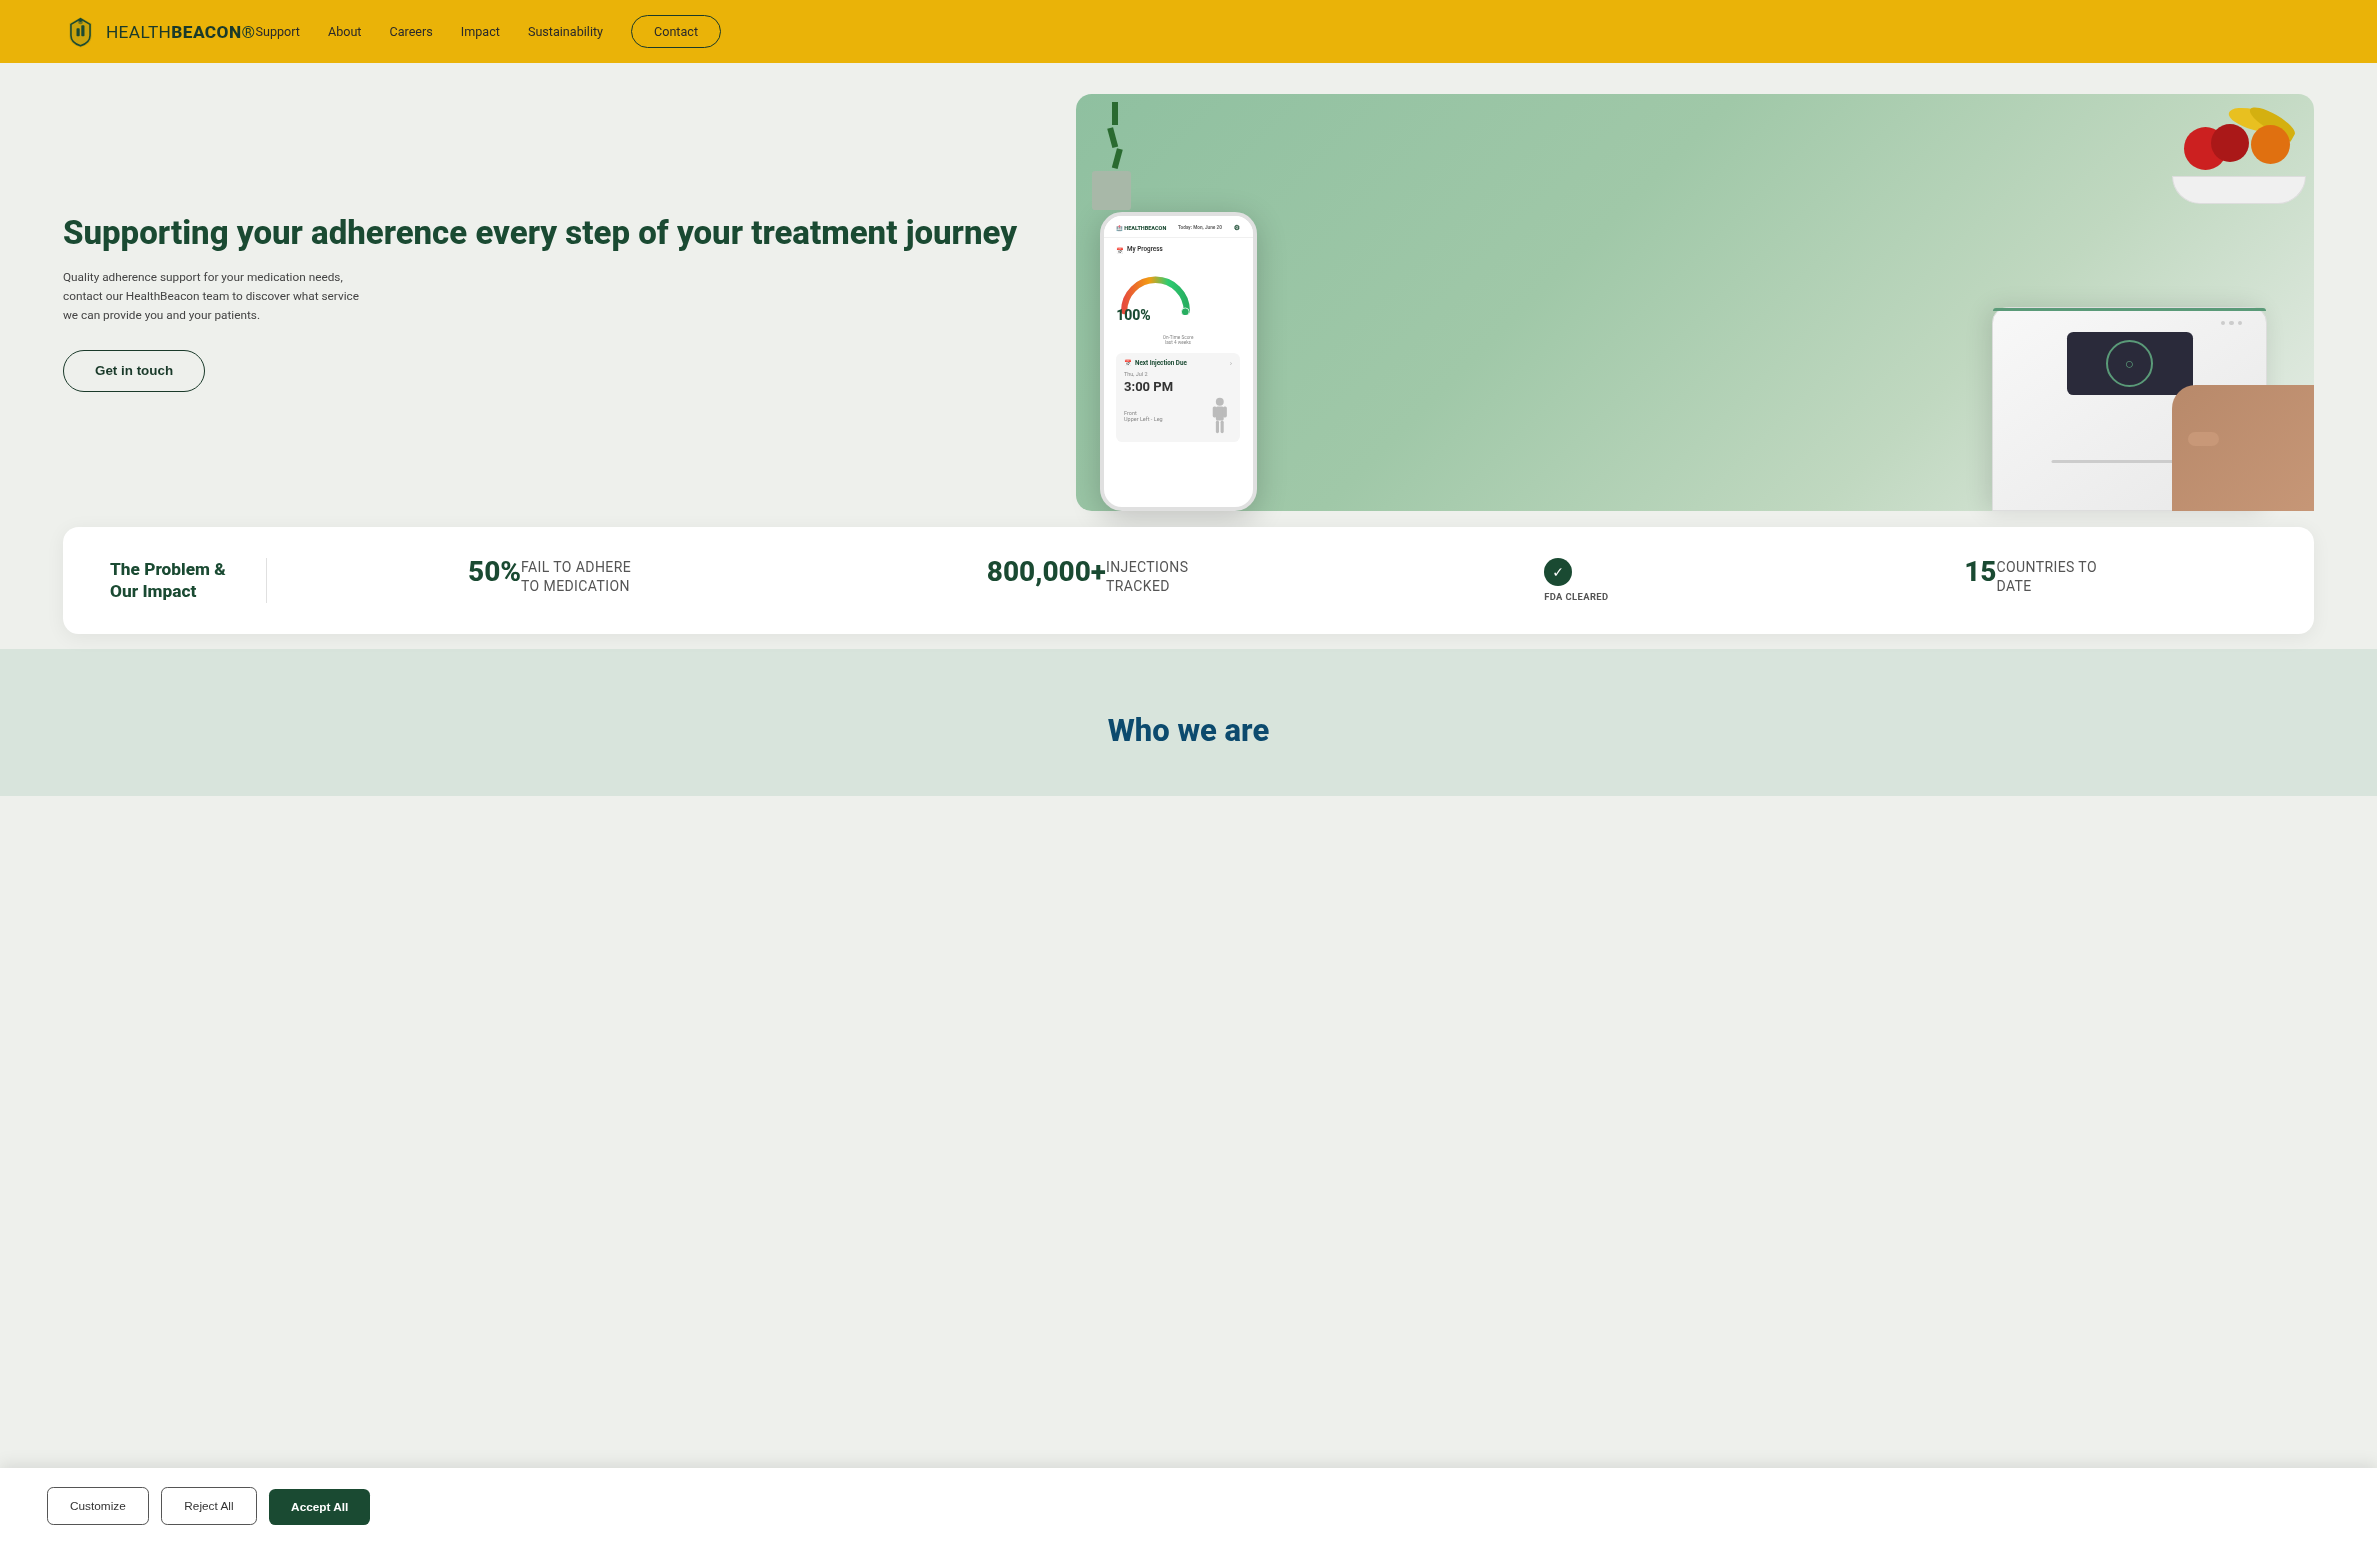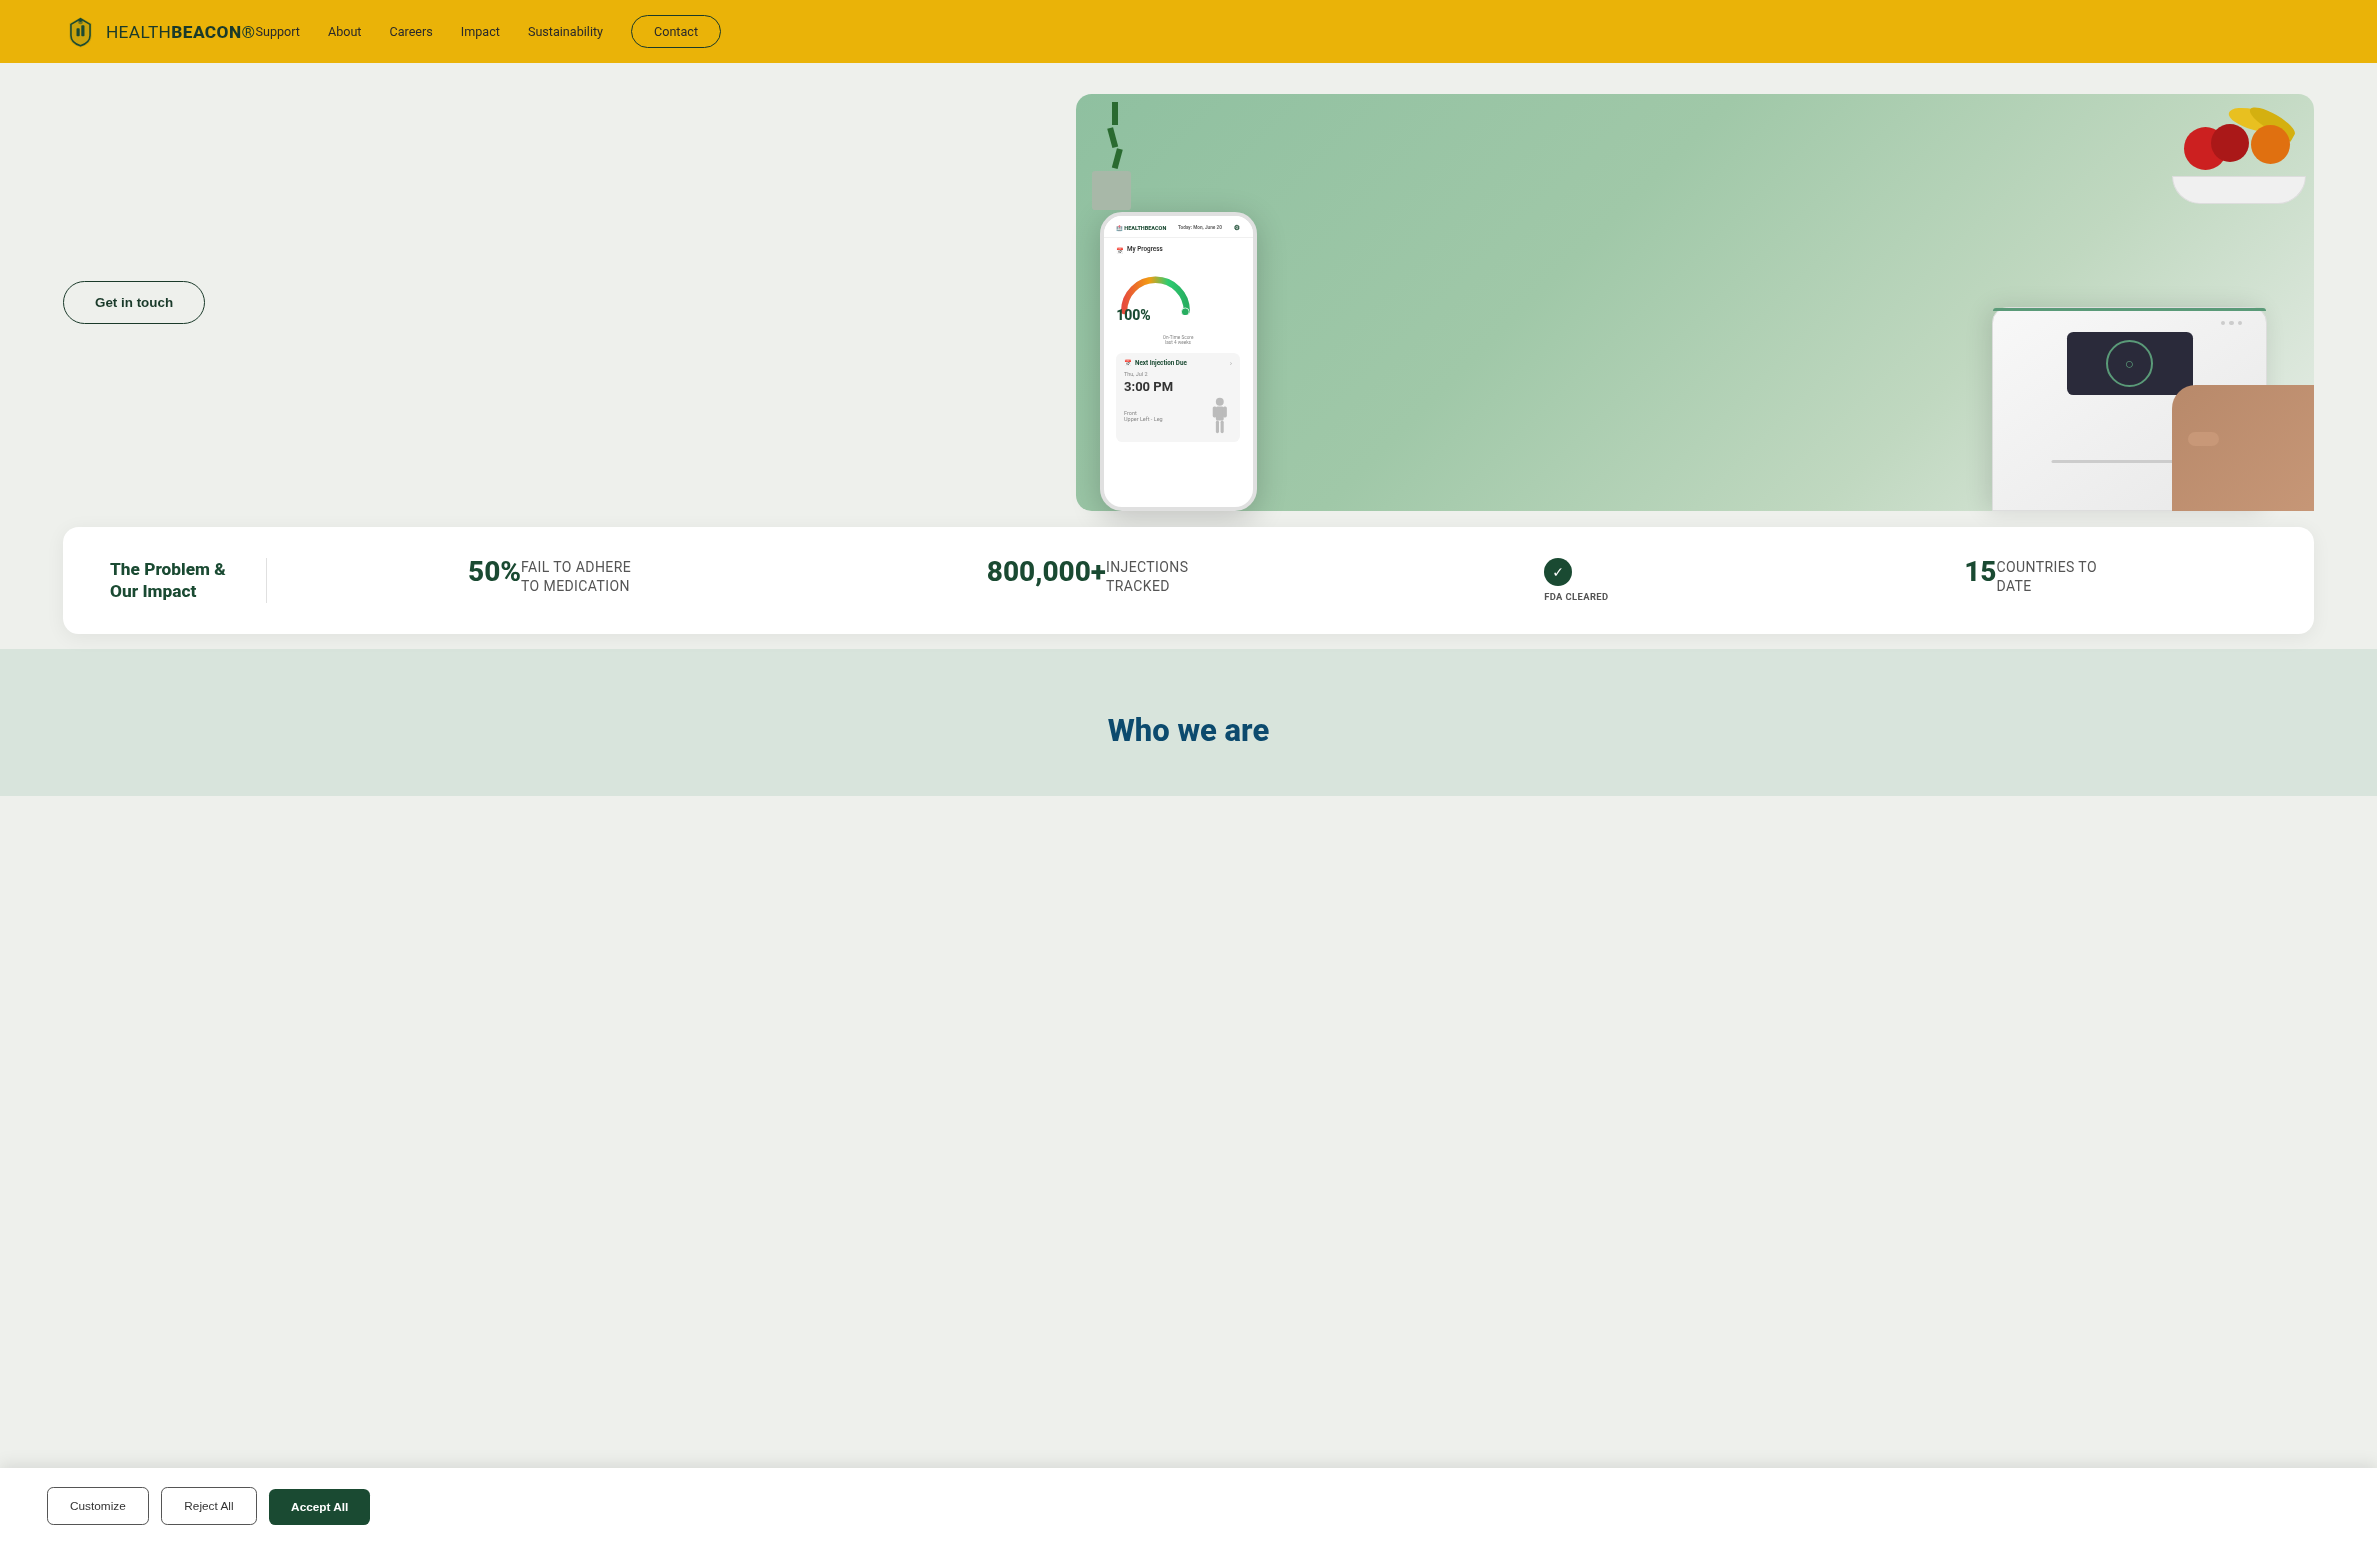--- a/index.html
+++ b/index.html
@@ -361,20 +361,22 @@
     <li><a href="#">About</a></li>
     <li><a href="#">Careers</a></li>
     <li><a href="#">Impact</a></li>
     <li><a href="#">Sustainability</a></li>
     <li><a class="nav-contact-btn" href="#">Contact</a></li>
   </ul>
 </nav>
 
 <section class="hero">
   <div class="hero-text">
+    <h1 class="hero-title">Supporting your adherence every step of your treatment journey</h1>
+    <p class="hero-desc">Quality adherence support for your medication needs, contact our HealthBeacon team to discover what service we can provide you and your patients.</p>
     <button class="hero-cta">Get in touch</button>
   </div>
 
   <div class="hero-image-area">
 
     <div class="hero-wall-accent"></div>
 
     <div class="phone-mockup">
       <div class="phone-top-bar">
         <span style="font-size:5.5px; color:#1a4a32; font-weight:800;">🏥 HEALTHBEACON</span>

